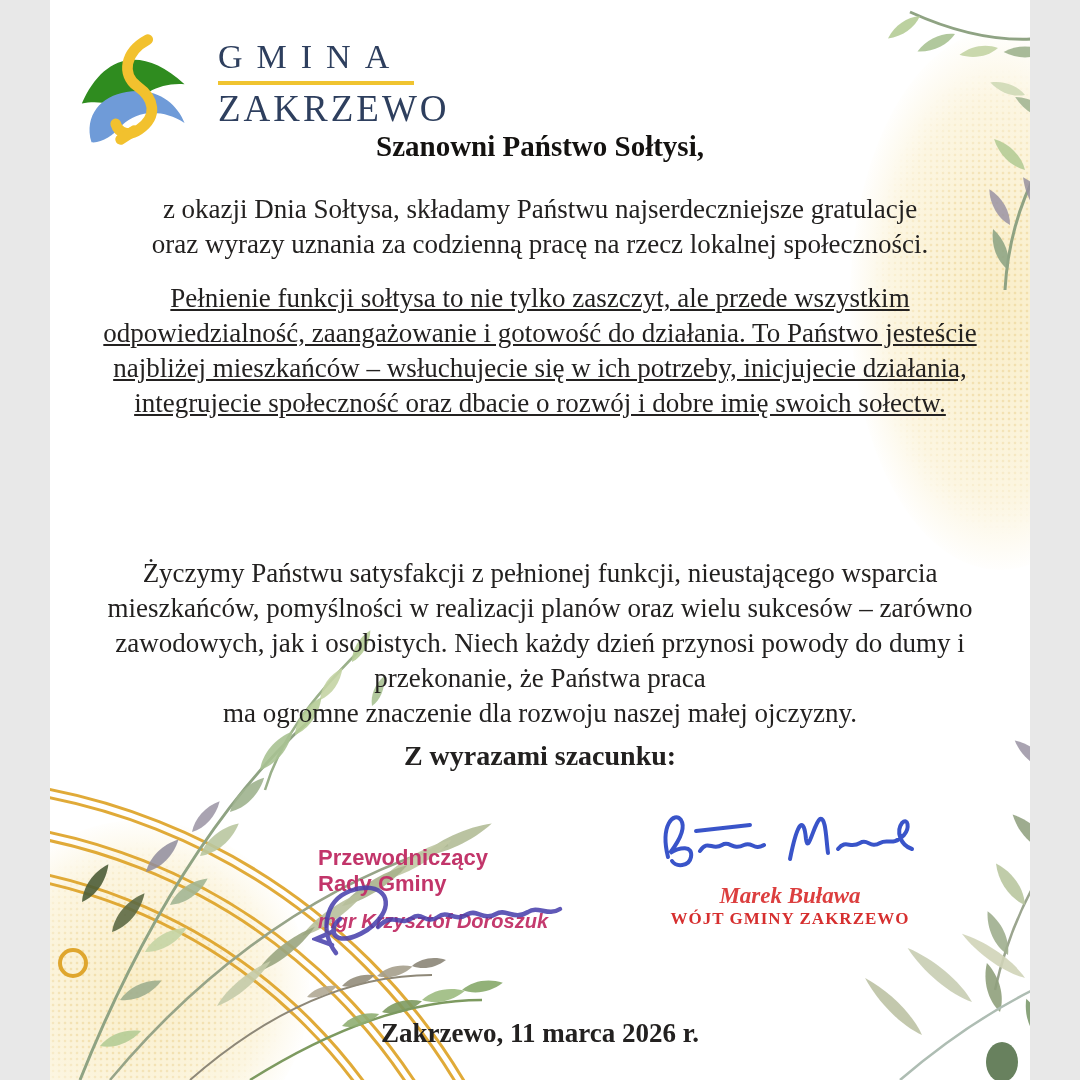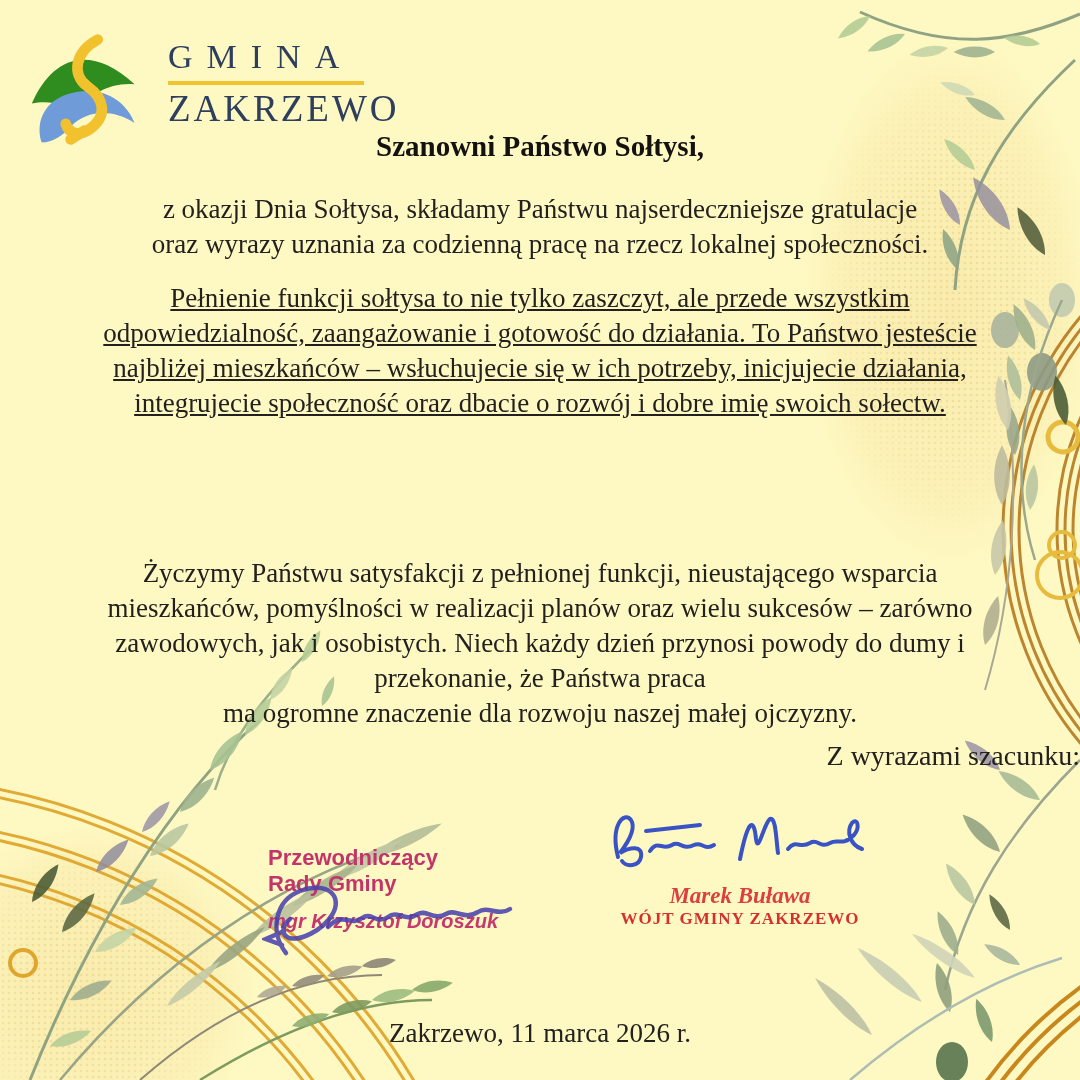--- a/index.html
+++ b/index.html
@@ -1,18 +1,18 @@
 <!DOCTYPE html>
 <html lang="pl"><head>
 <meta charset="utf-8">
 <style>
   html,body{margin:0;padding:0;background:#e8e8e8;}
   .canvas{
-    position:relative;width:1080px;height:1080px;margin:0 auto;
-    background:#fef9c3;overflow:hidden;
+    position:relative;width:980px;height:1080px;margin:0 auto;
+    background:#ffffff;overflow:hidden;
     font-family:"Liberation Serif","DejaVu Serif",serif;
     color:#1e1c1a;
   }
   
   .wash{position:absolute;border-radius:50%;pointer-events:none;
     background:radial-gradient(ellipse at center, rgba(245,224,156,0.55) 0%, rgba(245,224,156,0.30) 52%, rgba(245,224,156,0) 72%);}
   .wash::after{content:"";position:absolute;inset:6%;border-radius:50%;
     background-image:radial-gradient(rgba(224,186,94,0.55) 1px, rgba(0,0,0,0) 1.7px);
     background-size:6px 6px;opacity:.55;
     -webkit-mask-image:radial-gradient(ellipse,#000 35%,transparent 70%);
@@ -30,24 +30,24 @@
   .logo-line2{font-size:37px;letter-spacing:3px;font-weight:500;line-height:1;}
   
   .salutation{position:absolute;left:0;top:130px;width:100%;text-align:center;
     font-size:29px;font-weight:700;color:#141210;}
   .para{position:absolute;left:0;width:100%;text-align:center;white-space:pre-line;
     font-size:27px;line-height:35px;color:#232120;}
   .p0{top:192px;}
   .p1{top:281px;text-decoration:underline;}
   .p2{top:422px;}
   .p3{top:556px;}
-  .closing{position:absolute;left:0;top:740px;width:100%;text-align:right;
-    font-size:28px;color:#232120;}
+  .closing{position:absolute;left:0;top:740px;width:100%;text-align:center;
+    font-size:28px;color:#232120;font-weight:bold;}
   .dateline{position:absolute;left:0;top:1018px;width:100%;text-align:center;
-    font-size:27px;color:#232120;}
+    font-size:27px;color:#232120;font-weight:bold;}
   
   .sig-left{position:absolute;left:268px;top:845px;width:274px;text-align:left;
     font-family:"Liberation Sans","DejaVu Sans",sans-serif;}
   .sig-left .t1,.sig-left .t2{font-size:22px;line-height:26px;color:#c2356a;font-weight:600;}
   .sig-left .nm{font-size:20px;line-height:24px;color:#c43a6e;font-style:italic;
     font-weight:600;margin-top:12px;}
   .sig-left svg{position:absolute;left:-6px;top:26px;}
   .sig-right{position:absolute;left:600px;top:805px;width:280px;text-align:center;}
   .sig-right .nm{font-size:23px;line-height:26px;color:#dc3f3f;font-weight:700;
     font-style:italic;margin-top:2px;}

